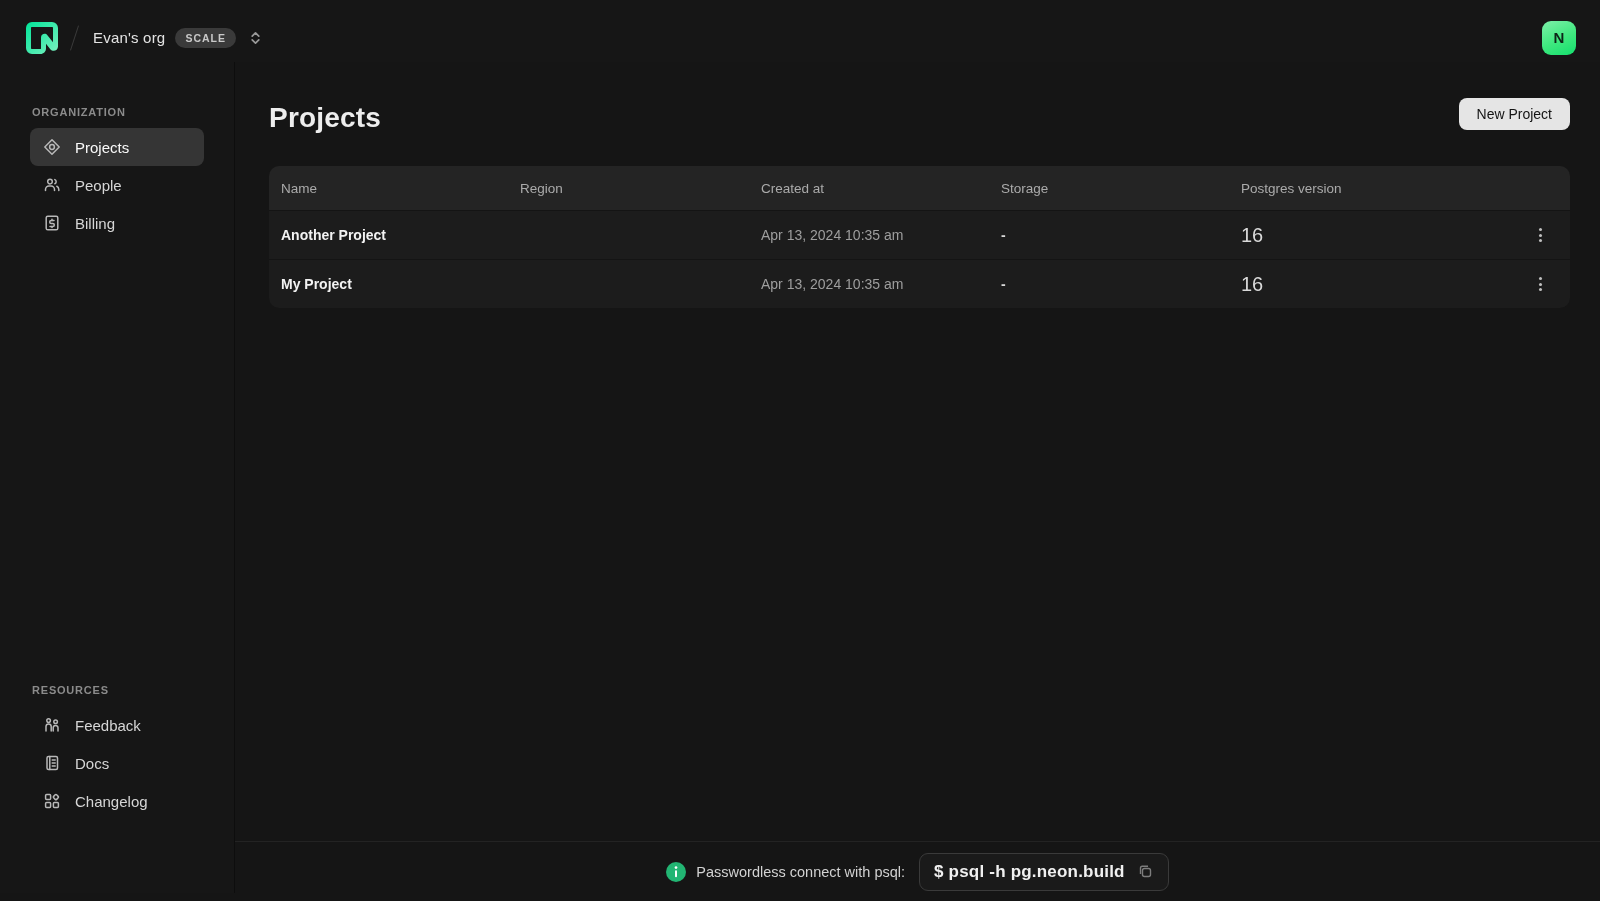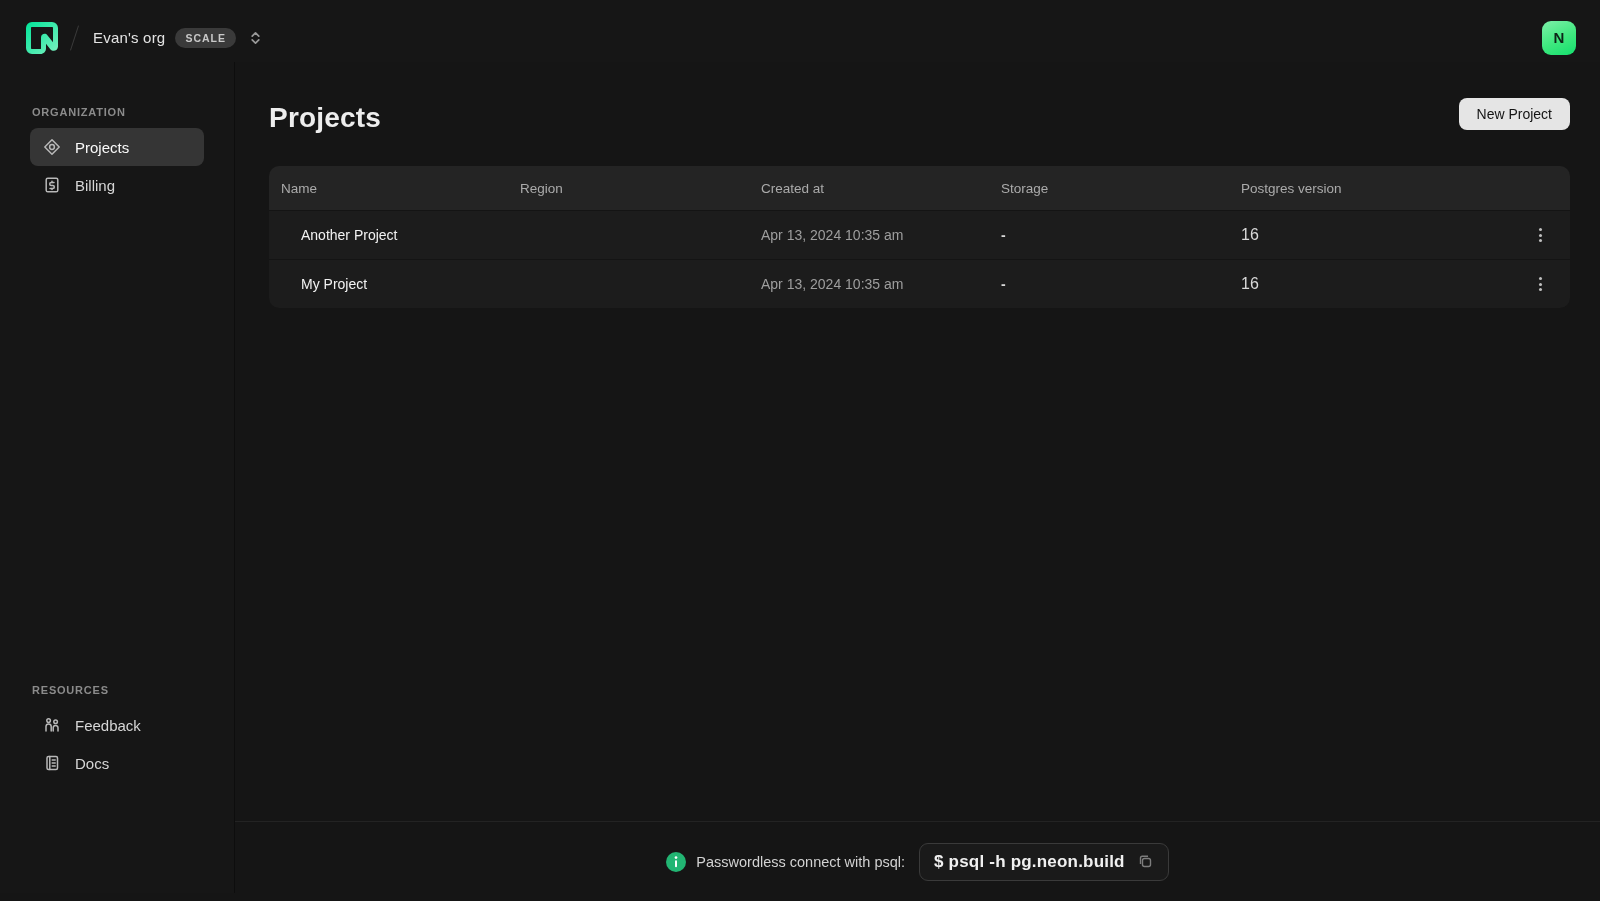--- a/index.html
+++ b/index.html
@@ -83,35 +83,35 @@
   .table { margin:28px 30px 0 34px; border-radius:10px; overflow:hidden; }
   .trow {
     display:grid;
     grid-template-columns:239px 241px 240px 240px 1fr 44px;
     align-items:center;
     padding-left:12px;
   }
   .thead { background:#242424; height:44px; }
   .thead .cell { font-size:13.5px; font-weight:500; color:#ababab; }
   .tbody-row { background:#1c1c1c; height:49px; border-top:1px solid #141414; }
-  .cell-name { font-size:14px; font-weight:400; color:#f2f2f2;margin-left:20px; }
+  .cell-name { font-size:14px; font-weight:700; color:#f2f2f2; }
   .cell-region { font-size:14px; color:#9e9e9e; }
   .cell-created { font-size:14px; color:#9e9e9e; }
   .cell-storage { font-size:14px; font-weight:600; color:#d9d9d9; }
-  .cell-version { font-size:16px; color:#d9d9d9; }
+  .cell-version { font-size:20px; color:#d9d9d9; }
   .kebab {
     width:28px; height:28px; border-radius:6px;
     display:flex; flex-direction:column; align-items:center; justify-content:center; gap:2.5px;
     cursor:pointer;
   }
   .kebab i { width:3px; height:3px; border-radius:50%; background:#c0c0c0; }
 
   
   .footer {
-    position:absolute; left:0; right:0; bottom:0; height:80px;
+    position:absolute; left:0; right:0; bottom:0; height:60px;
     border-top:1px solid #232323;
     display:flex; align-items:center; justify-content:center; gap:10px;
   }
   .footer-text { font-size:14.5px; color:#d2d2d2; }
   .cmd-box {
     margin-left:4px;
     display:flex; align-items:center; gap:12px;
     border:1px solid #3a3a3a; background:#1a1a1a;
     border-radius:9px; padding:8px 14px;
     cursor:text;
@@ -152,20 +152,31 @@
   <div class="side-item active">
     <span class="side-icon">
       <svg viewBox="0 0 18 18">
           <path d="M9 1.8 L16.2 9 L9 16.2 L1.8 9 Z"></path>
           <circle cx="9" cy="9" r="2.4"></circle>
         </svg>
     </span>
     <span>Projects</span>
   </div>
 
+  <div class="side-item">
+    <span class="side-icon">
+      <svg viewBox="0 0 18 18">
+          <circle cx="7" cy="5.6" r="2.3"></circle>
+          <path d="M2.5 14.5 v-1 a3.5 3.5 0 0 1 3.5 -3.5 h2 a3.5 3.5 0 0 1 3.5 3.5 v1"></path>
+          <path d="M11.8 3.6 a2.3 2.3 0 0 1 0 4.2"></path>
+          <path d="M13.8 10.2 a3.5 3.5 0 0 1 2 3.2 v1"></path>
+        </svg>
+    </span>
+    <span>People</span>
+  </div>
 
   <div class="side-item">
     <span class="side-icon">
       <svg viewBox="0 0 18 18">
           <rect x="3.2" y="2.2" width="11.6" height="13.6" rx="1.6"></rect>
           <path d="M11 6.4 H8.2 a1.5 1.5 0 0 0 0 3 h1.6 a1.5 1.5 0 0 1 0 3 H7"></path>
           <path d="M9 5.2 v1.2 M9 12.4 v1.2"></path>
         </svg>
     </span>
     <span>Billing</span>
@@ -191,20 +202,31 @@
         <svg viewBox="0 0 18 18">
             <rect x="4" y="2.4" width="10.5" height="13.2" rx="1.5"></rect>
             <path d="M6.8 2.4 v13.2"></path>
             <path d="M9.2 6 h3 M9.2 9 h3 M9.2 12 h3"></path>
           </svg>
       </span>
       <span>Docs</span>
     </div>
 
 
+    <div class="side-item">
+      <span class="side-icon">
+        <svg viewBox="0 0 18 18">
+            <rect x="2.6" y="2.6" width="5" height="5" rx="1"></rect>
+            <rect x="2.6" y="10.4" width="5" height="5" rx="1"></rect>
+            <rect x="10.4" y="10.4" width="5" height="5" rx="1"></rect>
+            <rect x="10.8" y="3" width="4.2" height="4.2" rx="1" transform="rotate(45 12.9 5.1)"></rect>
+          </svg>
+      </span>
+      <span>Changelog</span>
+    </div>
   </div>
 </nav>
 
 <main class="main">
   <div class="main-header">
     <h1 class="page-title">Projects</h1>
     <button class="btn-new-project">New Project</button>
   </div>
 
   <section class="table">

